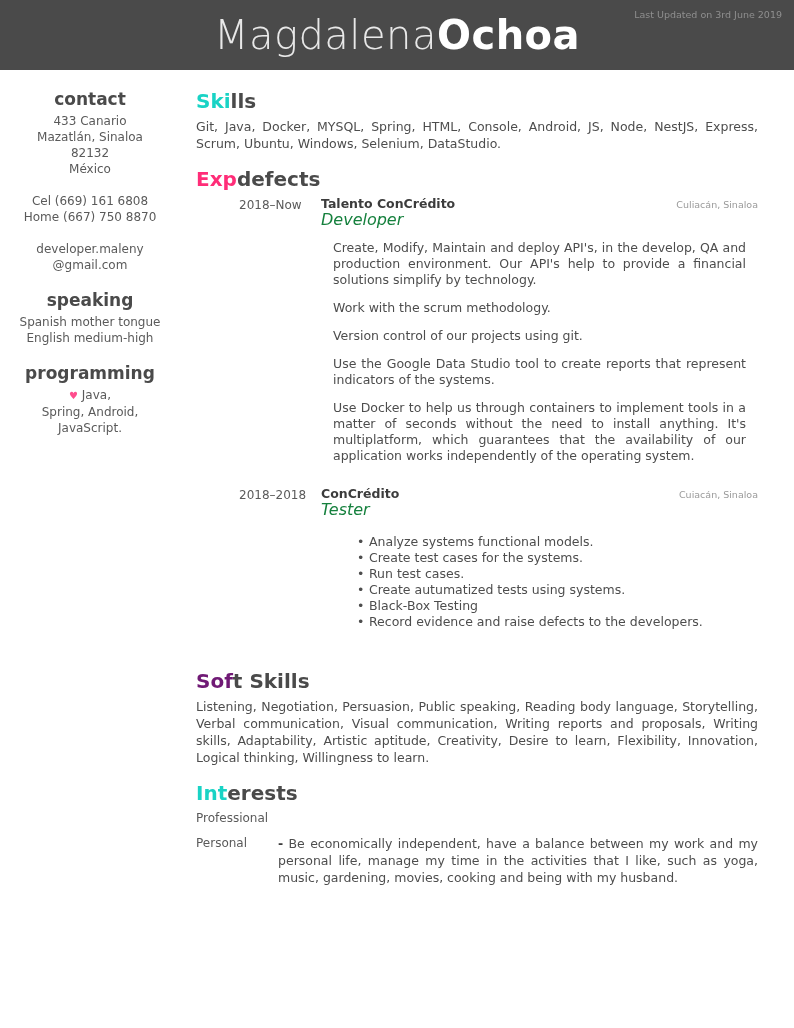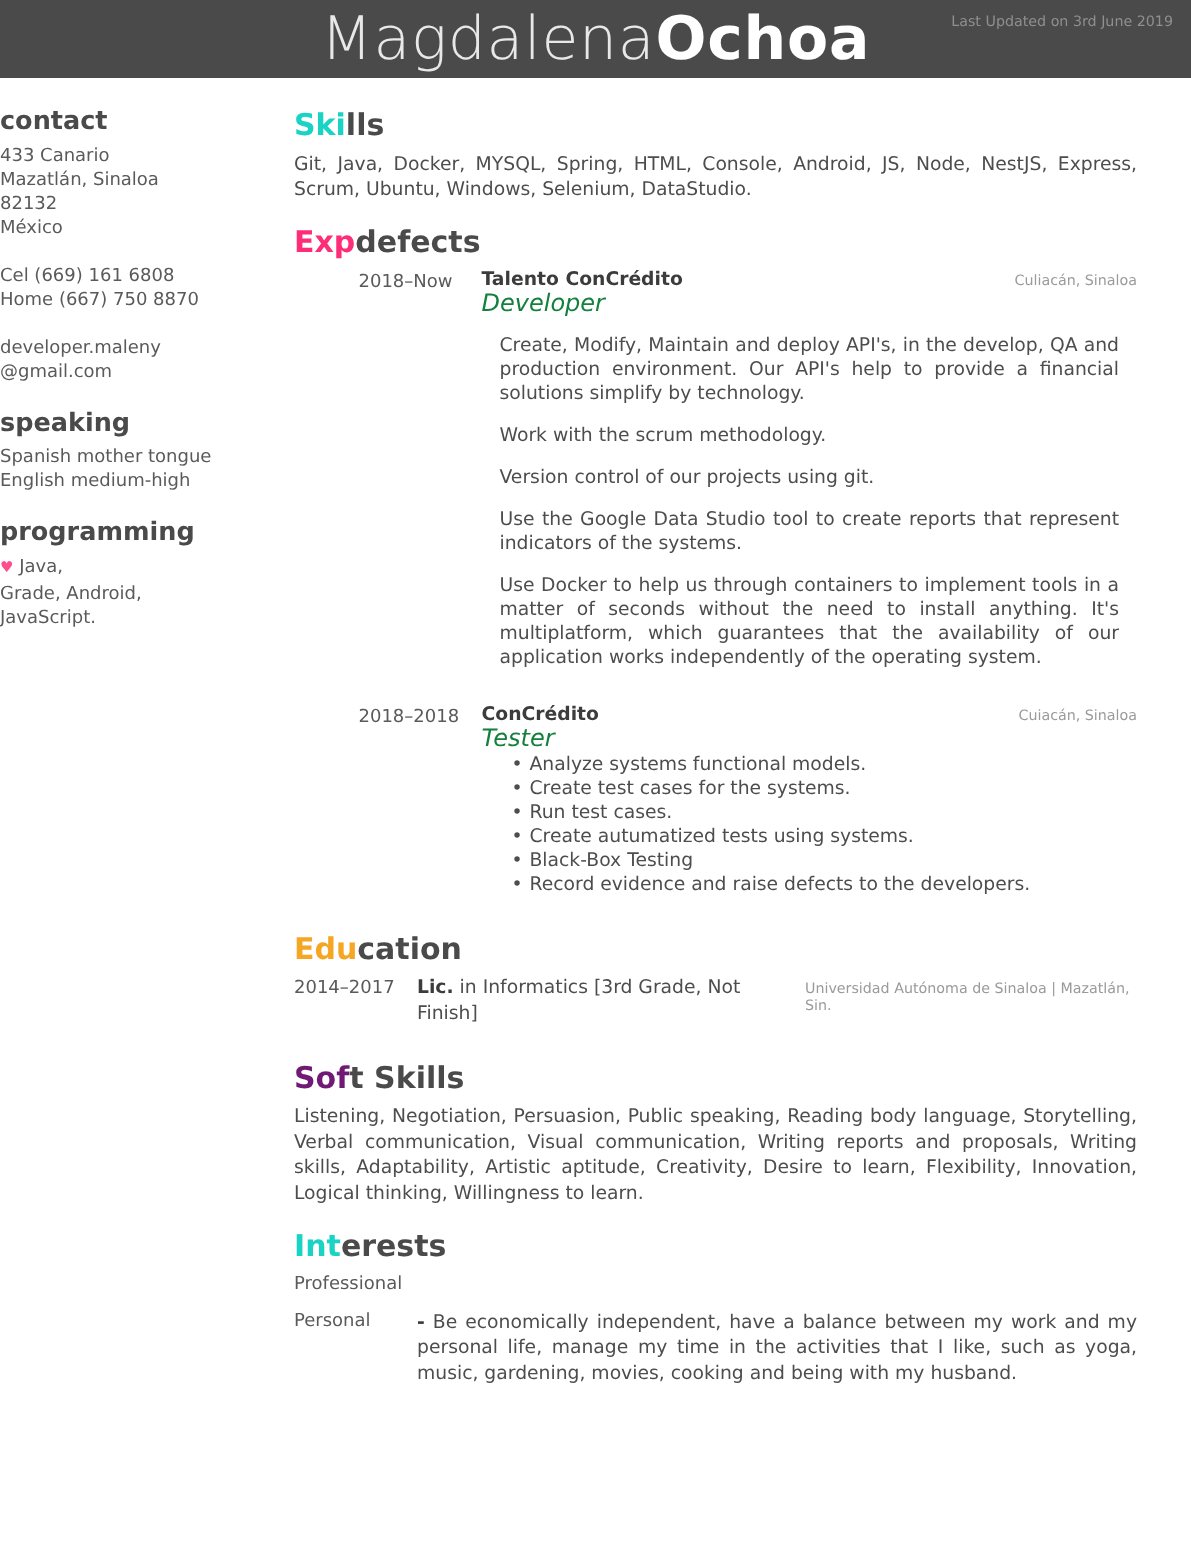--- a/index.html
+++ b/index.html
@@ -13,21 +13,21 @@
     height: 1028px;
     font-family: "DejaVu Sans", "Liberation Sans", sans-serif;
     color: #3c3c3c;
     position: relative;
     overflow: hidden;
   }
 
   
   .header {
     background: #4a4a4a;
-    height: 52px;
+    height: 70px;
     position: relative;
     display: flex;
     align-items: center;
     justify-content: center;
   }
   .header-name {
     font-size: 40px;
     letter-spacing: 0.5px;
     line-height: 1;
     white-space: nowrap;
@@ -45,21 +45,21 @@
   }
 
   
   .page {
     display: flex;
     padding-top: 18px;
   }
   .sidebar {
     width: 196px;
     flex: 0 0 196px;
-    text-align: left;
+    text-align: center;
     padding-right: 16px;
     font-size: 12px;
     line-height: 16px;
     color: #5a5a5a;
   }
   .main {
     flex: 1 1 auto;
     padding-right: 36px;
     padding-left: 0px;
   }
@@ -137,21 +137,21 @@
     margin-bottom: 1px;
   }
   .entry-desc {
     font-size: 12.5px;
     line-height: 16px;
     text-align: justify;
     color: #4d4d4d;
   }
   .entry-desc p { margin: 12px; }
   ul.bullets {
-    margin: 0;
+    margin: 16px;
     padding: 0;
     list-style: none;
   }
   ul.bullets li {
     font-size: 12.5px;
     line-height: 16px;
     color: #4d4d4d;
     padding-left: 32px;
     position: relative;
   }
@@ -234,21 +234,21 @@
 
     <div class="side-block">
       <div class="side-head">speaking</div>
       <span class="side-line">Spanish mother tongue</span>
       <span class="side-line">English medium-high</span>
     </div>
 
     <div class="side-block">
       <div class="side-head">programming</div>
       <span class="side-line"><span class="heart">♥</span> <span>Java,</span></span>
-      <span class="side-line">Grade, Android,</span>
+      <span class="side-line">Spring, Android,</span>
       <span class="side-line">JavaScript.</span>
     </div>
 
   </aside>
 
   <main class="main">
 
     <section class="sec-block">
       <h2 class="sec-title"><span class="hl" style="color:#19d3c5">Ski</span><span>lls</span></h2>
       <div class="body-text">Git, Java, Docker, MYSQL, Spring, HTML, Console, Android, JS, Node, NestJS, Express, Scrum, Ubuntu, Windows, Selenium, DataStudio.</div>
@@ -288,28 +288,20 @@
             <li>Create test cases for the systems.</li>
             <li>Run test cases.</li>
             <li>Create autumatized tests using systems.</li>
             <li>Black-Box Testing</li>
             <li>Record evidence and raise defects to the developers.</li>
           </ul>
         </div>
       </div>
     </section>
 
-    <section class="sec-block" style="margin-top:22px">
-      <h2 class="sec-title"><span class="hl" style="color:#f5a623">Edu</span><span>cation</span></h2>
-      <div class="edu-row">
-        <div class="edu-date">2014–2017</div>
-        <div class="edu-main"><b>Lic.</b> <span>in Informatics [3rd Grade, Not Finish]</span></div>
-        <div class="edu-univ">Universidad Autónoma de Sinaloa | Mazatlán, Sin.</div>
-      </div>
-    </section>
 
     <section class="sec-block" style="margin-top:22px">
       <h2 class="sec-title"><span class="hl" style="color:#701a75">Sof</span><span>t Skills</span></h2>
       <div class="body-text">Listening, Negotiation, Persuasion, Public speaking, Reading body language, Storytelling, Verbal communication, Visual communication, Writing reports and proposals, Writing skills, Adaptability, Artistic aptitude, Creativity, Desire to learn, Flexibility, Innovation, Logical thinking, Willingness to learn.</div>
     </section>
 
     <section class="sec-block" style="margin-top:14px">
       <h2 class="sec-title"><span class="hl" style="color:#19d3c5">Int</span><span>erests</span></h2>
 
       <div class="int-row">

